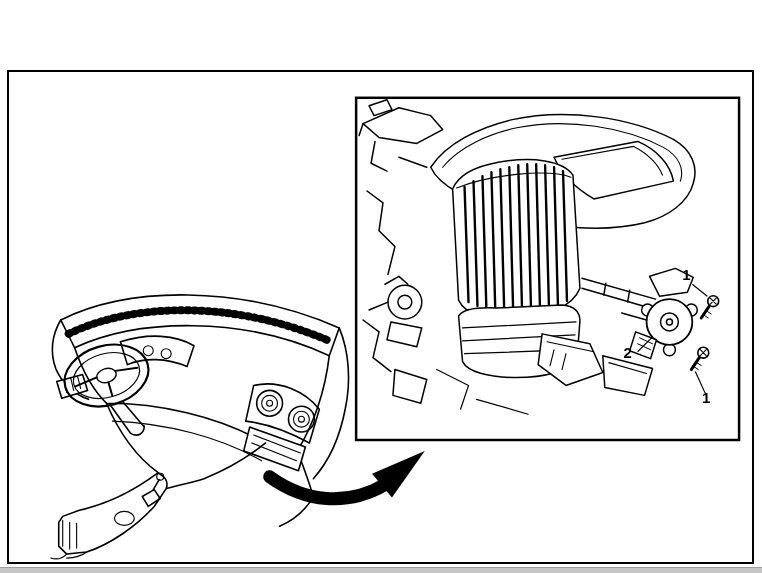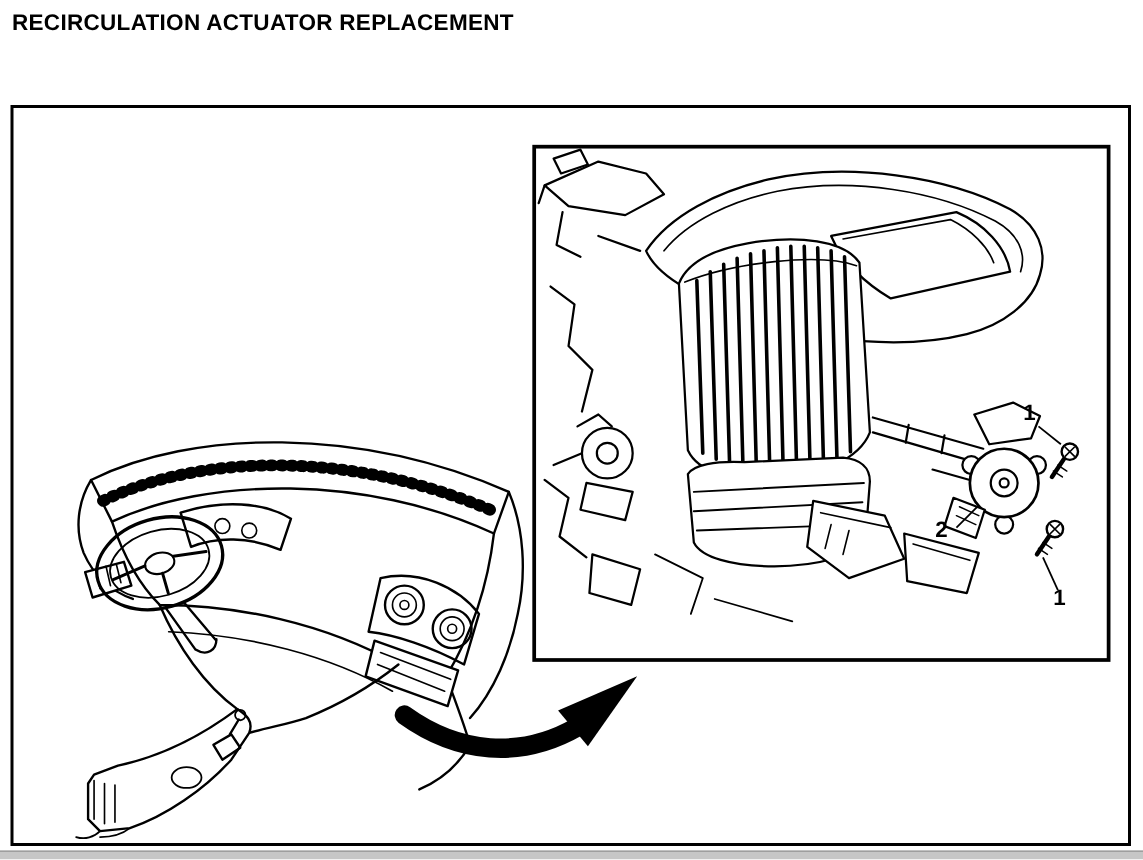--- a/index.html
+++ b/index.html
@@ -59,21 +59,20 @@
     font-size: 15px;
     font-weight: bold;
     fill: #000000;
   }
 </style>
 </head>
 <body>
 
 <div class="page">
 
-  <div class="page-title">RECIRCULATION ACTUATOR REPLACEMENT</div>
 
   <div class="figure-frame">
     <svg viewBox="0 0 747 494" preserveAspectRatio="none" xmlns="http://www.w3.org/2000/svg">
 
       <g stroke="#000000" fill="none" stroke-width="1.6" stroke-linecap="round" stroke-linejoin="round">
 
         <path fill="#ffffff" d="M52,250 C120,216 232,214 332,258 L322,286 C236,246 130,248 66,278 Z"></path>
         <path d="M60,264 C126,232 228,230 324,272" stroke-width="8" stroke-dasharray="1.6 5.2"></path>
 
         <path d="M52,250 C43,265 41,283 47,299 C54,315 66,325 80,330"></path>

